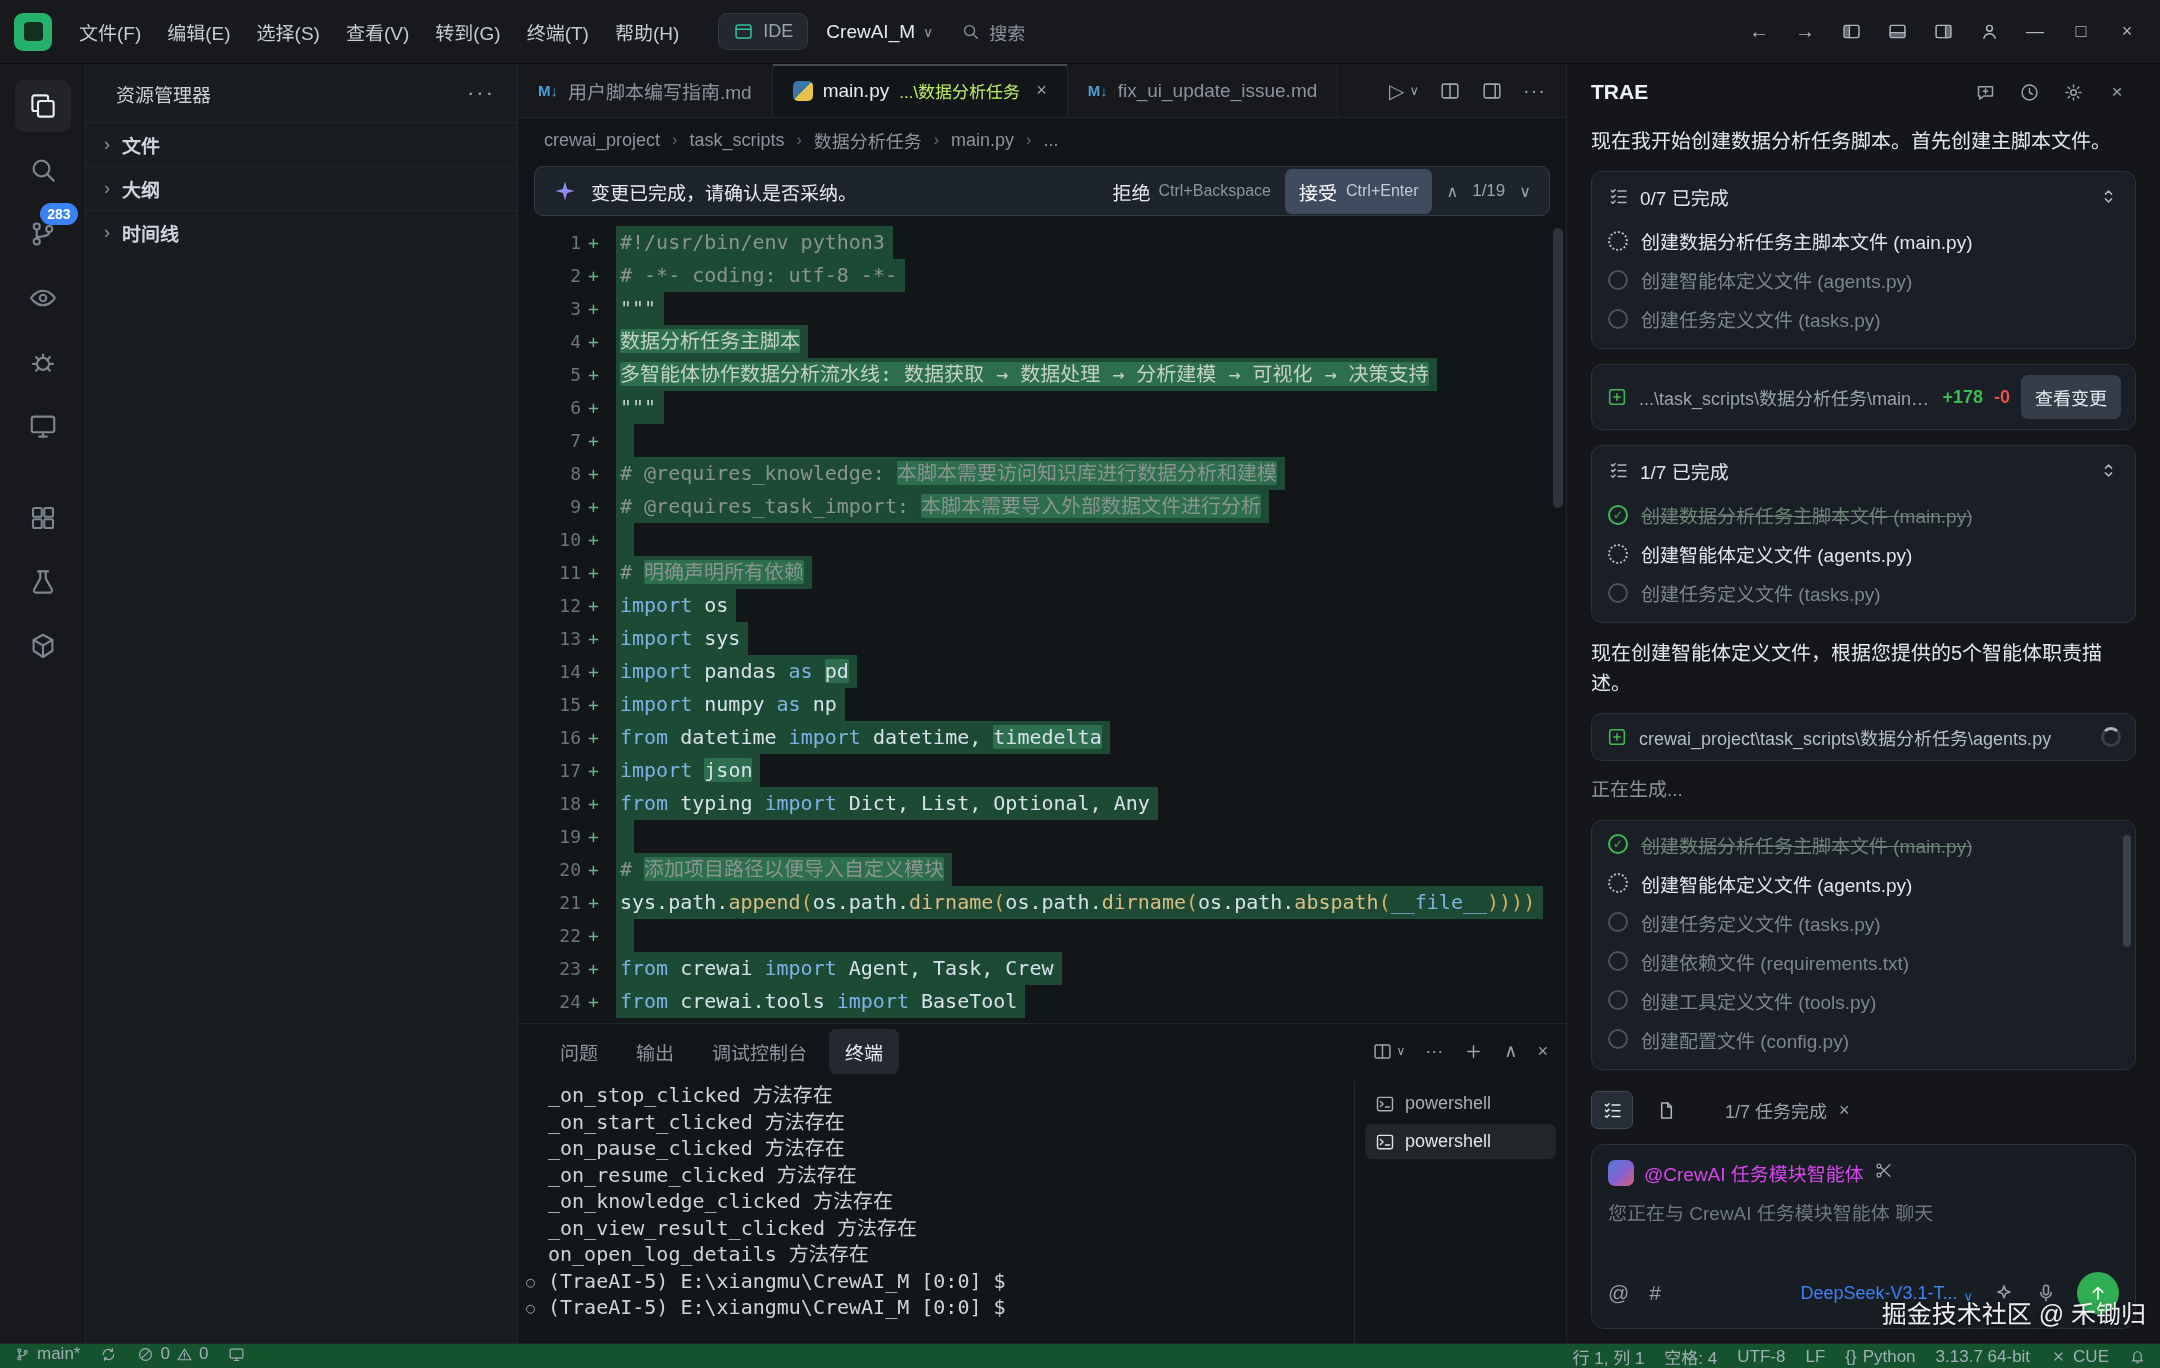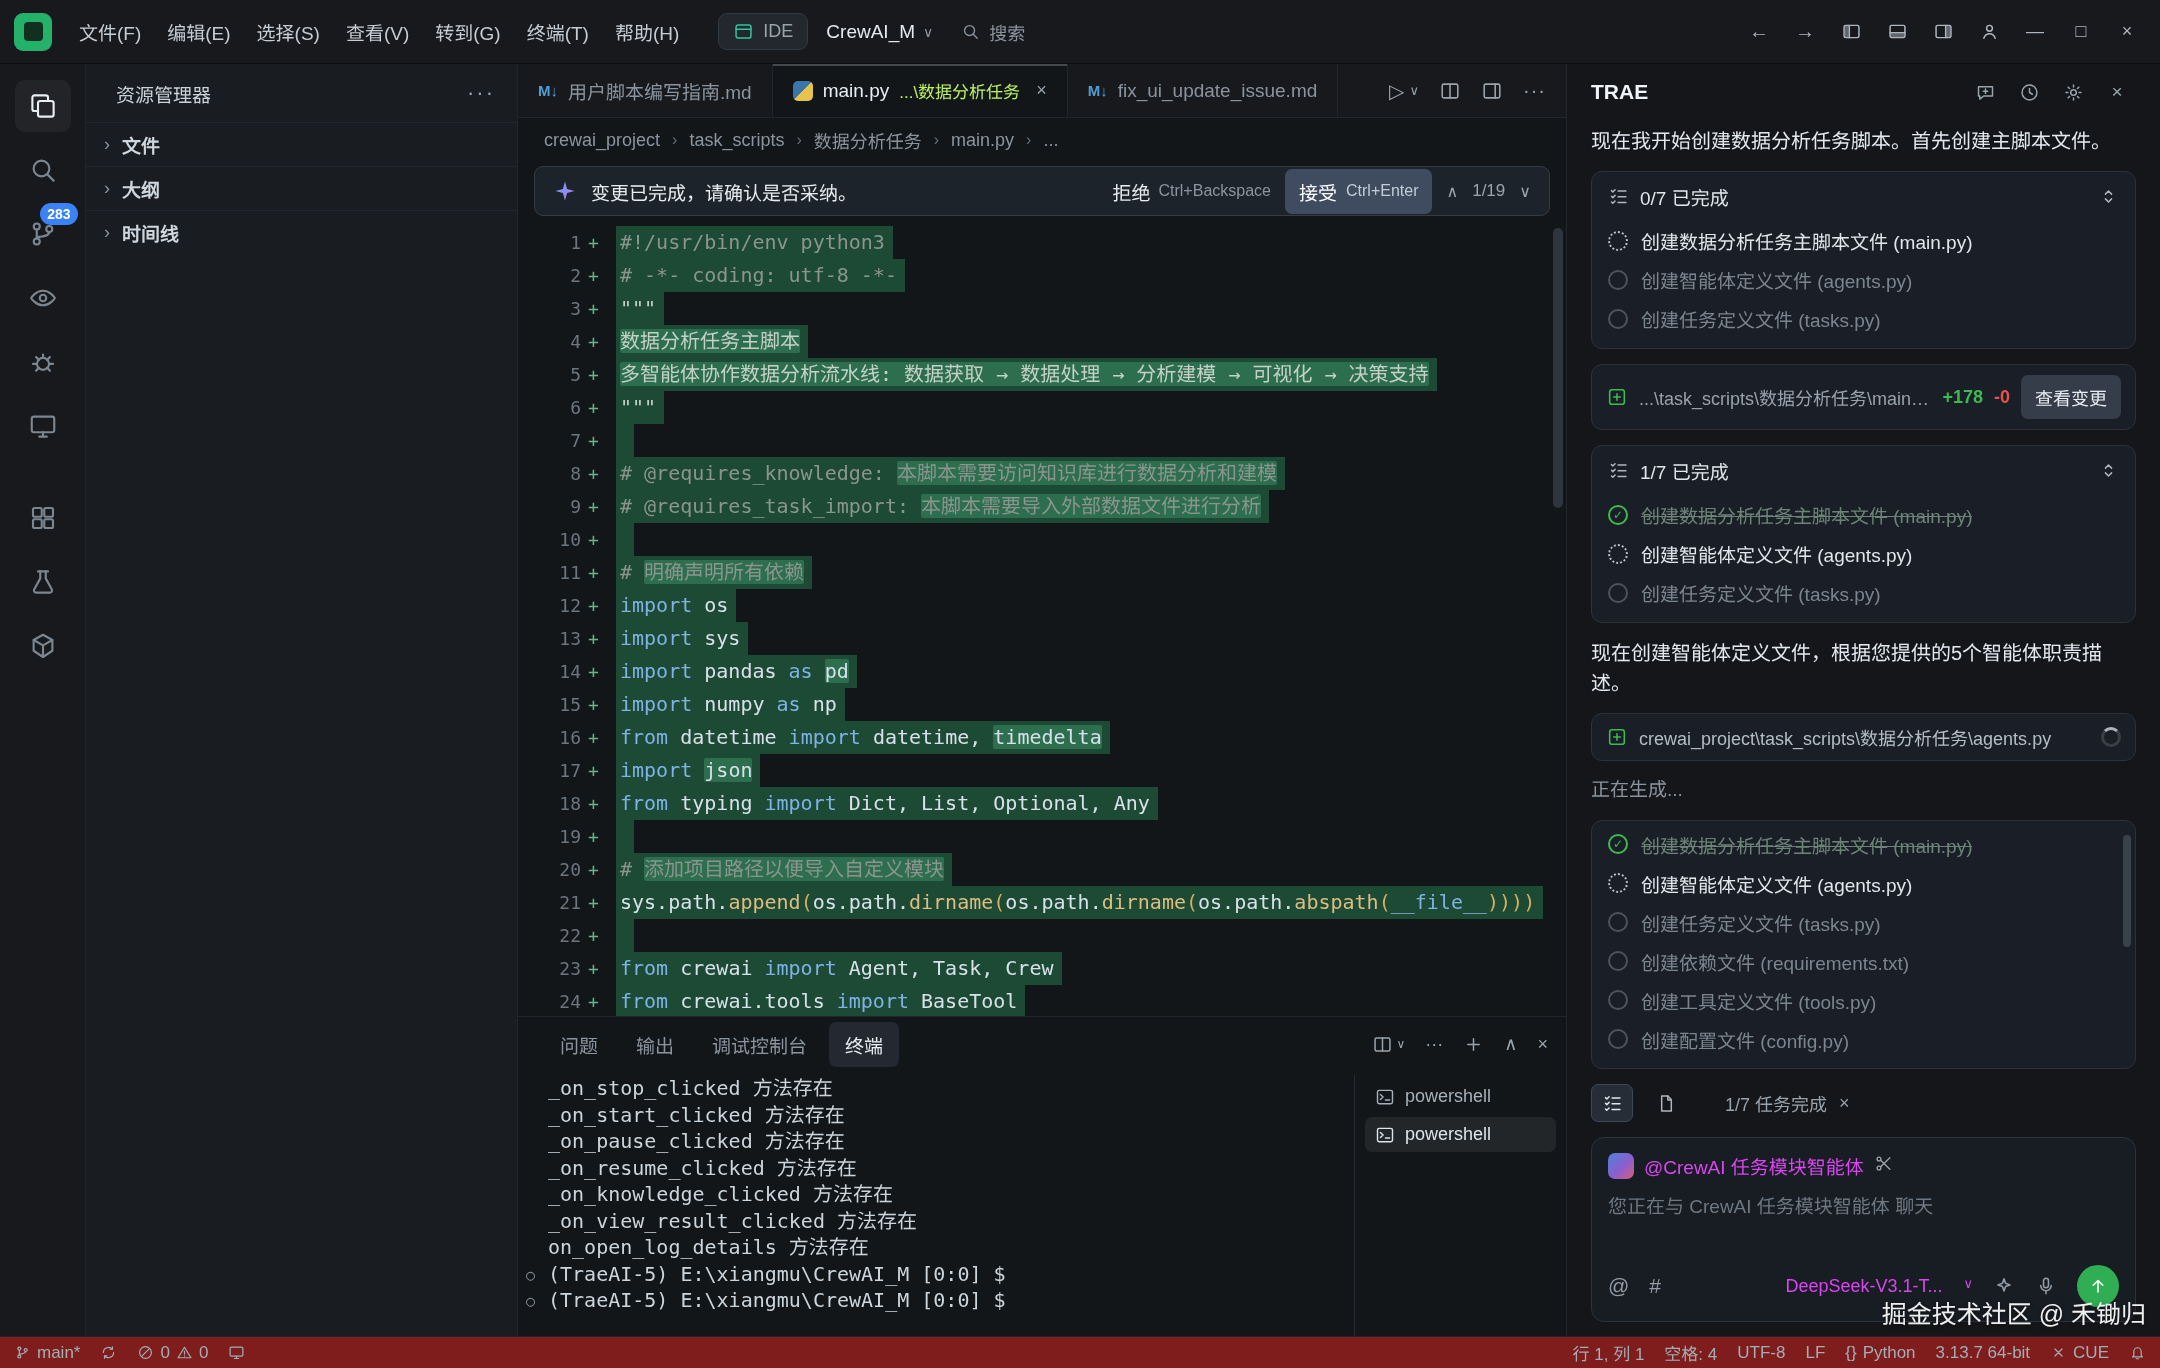--- a/index.html
+++ b/index.html
@@ -144,28 +144,28 @@
 .taskbar-status{display:flex;align-items:center;gap:12px;margin-left:26px;font-size:18px;color:#98a2ac}
 .chatbox{background:#181c23;border:1px solid #2c333d;border-radius:13px;padding:14px 16px;display:flex;flex-direction:column;gap:12px;flex:none}
 .ctx-row{display:flex;align-items:center;gap:10px}
 .avatar{width:26px;height:26px;border-radius:7px;background:linear-gradient(135deg,#4f7fd9,#8a5fd0 55%,#d95d77);flex:none}
 .ctx-name{font-size:19px;color:#d946ef;white-space:nowrap;overflow:hidden;text-overflow:ellipsis}
 .ctx-cut{color:#9aa4ad}
 .ctx-cut .svg-icon{width:19px;height:19px}
 .chat-placeholder{font-size:19px;color:#6d7883;min-height:62px}
 .chat-tools{display:flex;align-items:center;gap:20px;color:#939da7}
 .ct-glyph{font-size:21px}
-.model-select{margin-left:auto;display:flex;align-items:flex-start;gap:21px;font-size:18px;color:#d946ef;white-space:nowrap}
+.model-select{margin-left:auto;display:flex;align-items:flex-end;gap:6px;font-size:18px;color:#3b82f6;white-space:nowrap}
 .model-select .chev{font-size:13px}
 .chat-tools .svg-icon{width:22px;height:22px}
 .send-btn{width:42px;height:42px;border-radius:50%;background:#2fae53;border:none;display:flex;align-items:center;justify-content:center;color:#fff;flex:none}
 .send-btn .svg-icon{width:22px;height:22px}
 
 
-.statusbar{height:32px;flex:none;background:#7f1d1d;border-top:1px solid #22262c;display:flex;align-items:center;justify-content:space-between;padding:0 14px;font-size:17px;color:#a3adb6}
+.statusbar{height:25px;flex:none;background:#14532d;border-top:1px solid #22262c;display:flex;align-items:flex-start;justify-content:space-between;padding:0 14px;font-size:17px;color:#a3adb6}
 .sb-left,.sb-right{display:flex;align-items:center;gap:20px;white-space:nowrap}
 .sb-seg{display:flex;align-items:center;gap:6px}
 .sb-seg .svg-icon,.sb-right .svg-icon{width:17px;height:17px}
 .watermark{position:fixed;right:14px;bottom:38px;font-size:25px;color:rgba(255,255,255,.93);z-index:40;text-shadow:0 1px 4px rgba(0,0,0,.45)}
 </style>
 </head>
 <body>
 
 <div class="app">
 

